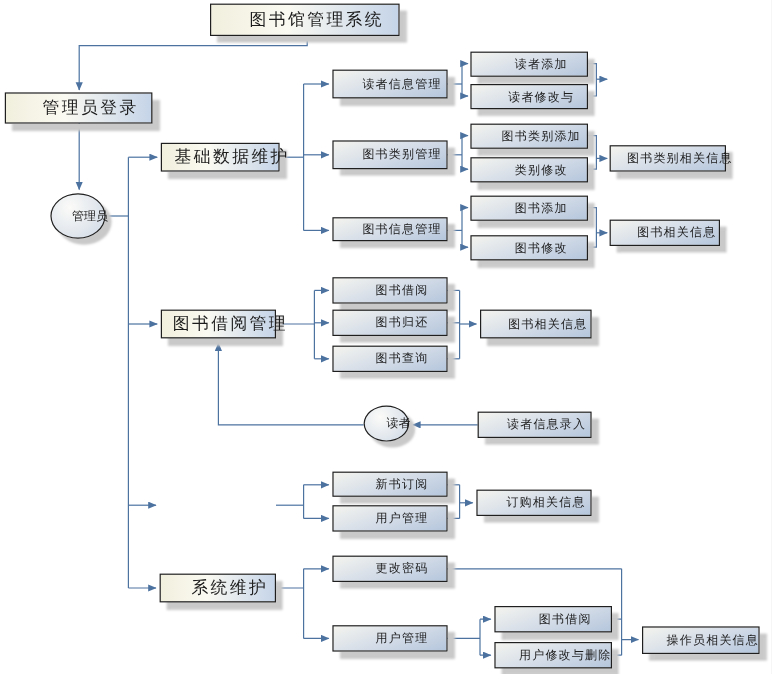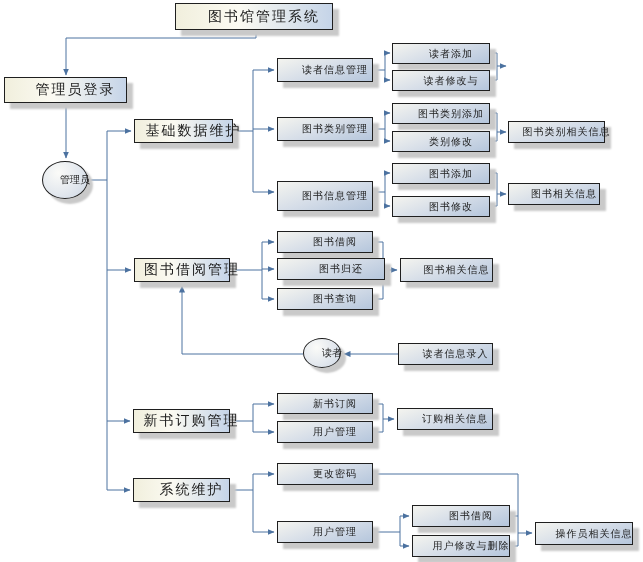--- a/index.html
+++ b/index.html
@@ -161,35 +161,34 @@
 
   <div class="node small" style="left:277px;top:58px;width:96px;height:24px">读者信息管理</div>
   <div class="node small" style="left:392px;top:43px;width:98px;height:21px">读者添加</div>
   <div class="node small" style="left:392px;top:70px;width:98px;height:21px">读者修改与</div>
 
   <div class="node small" style="left:277px;top:117px;width:96px;height:24px">图书类别管理</div>
   <div class="node small" style="left:392px;top:103px;width:98px;height:21px">图书类别添加</div>
   <div class="node small" style="left:392px;top:131px;width:98px;height:21px">类别修改</div>
   <div class="node small" style="left:508px;top:121px;width:97px;height:22px">图书类别相关信息</div>
 
-  <div class="node small" style="left:277px;top:181px;width:96px;height:30px">图书信息管理</div>
+  <div class="node small" style="left:277px;top:181px;width:96px;height:20px">图书信息管理</div>
   <div class="node small" style="left:392px;top:163px;width:98px;height:21px">图书添加</div>
   <div class="node small" style="left:392px;top:196px;width:98px;height:21px">图书修改</div>
   <div class="node small" style="left:508px;top:183px;width:92px;height:22px">图书相关信息</div>
 
   <div class="node big" style="left:134px;top:258px;width:96px;height:24px">图书借阅管理</div>
   <div class="node small" style="left:277px;top:231px;width:96px;height:22px">图书借阅</div>
-  <div class="node small" style="left:277px;top:258px;width:108px;height:22px">图书归还</div>
+  <div class="node small" style="left:277px;top:258px;width:96px;height:22px">图书归还</div>
   <div class="node small" style="left:277px;top:288px;width:96px;height:22px">图书查询</div>
   <div class="node small" style="left:400px;top:258px;width:93px;height:24px">图书相关信息</div>
 
   <div class="node circle" style="left:303px;top:338px;width:38px;height:30px">读者</div>
   <div class="node small" style="left:398px;top:343px;width:95px;height:22px">读者信息录入</div>
 
-  <div class="node big" style="left:133px;top:409px;width:97px;height:24px">新书订购管理</div>
   <div class="node small" style="left:277px;top:393px;width:96px;height:21px">新书订阅</div>
   <div class="node small" style="left:277px;top:421px;width:96px;height:22px">用户管理</div>
   <div class="node small" style="left:397px;top:408px;width:96px;height:22px">订购相关信息</div>
 
   <div class="node big" style="left:133px;top:478px;width:97px;height:24px">系统维护</div>
   <div class="node small" style="left:277px;top:463px;width:96px;height:22px">更改密码</div>
   <div class="node small" style="left:277px;top:521px;width:96px;height:22px">用户管理</div>
   <div class="node small" style="left:412px;top:505px;width:98px;height:22px">图书借阅</div>
   <div class="node small" style="left:412px;top:535px;width:98px;height:22px">用户修改与删除</div>
   <div class="node small" style="left:535px;top:522px;width:98px;height:23px">操作员相关信息</div>

